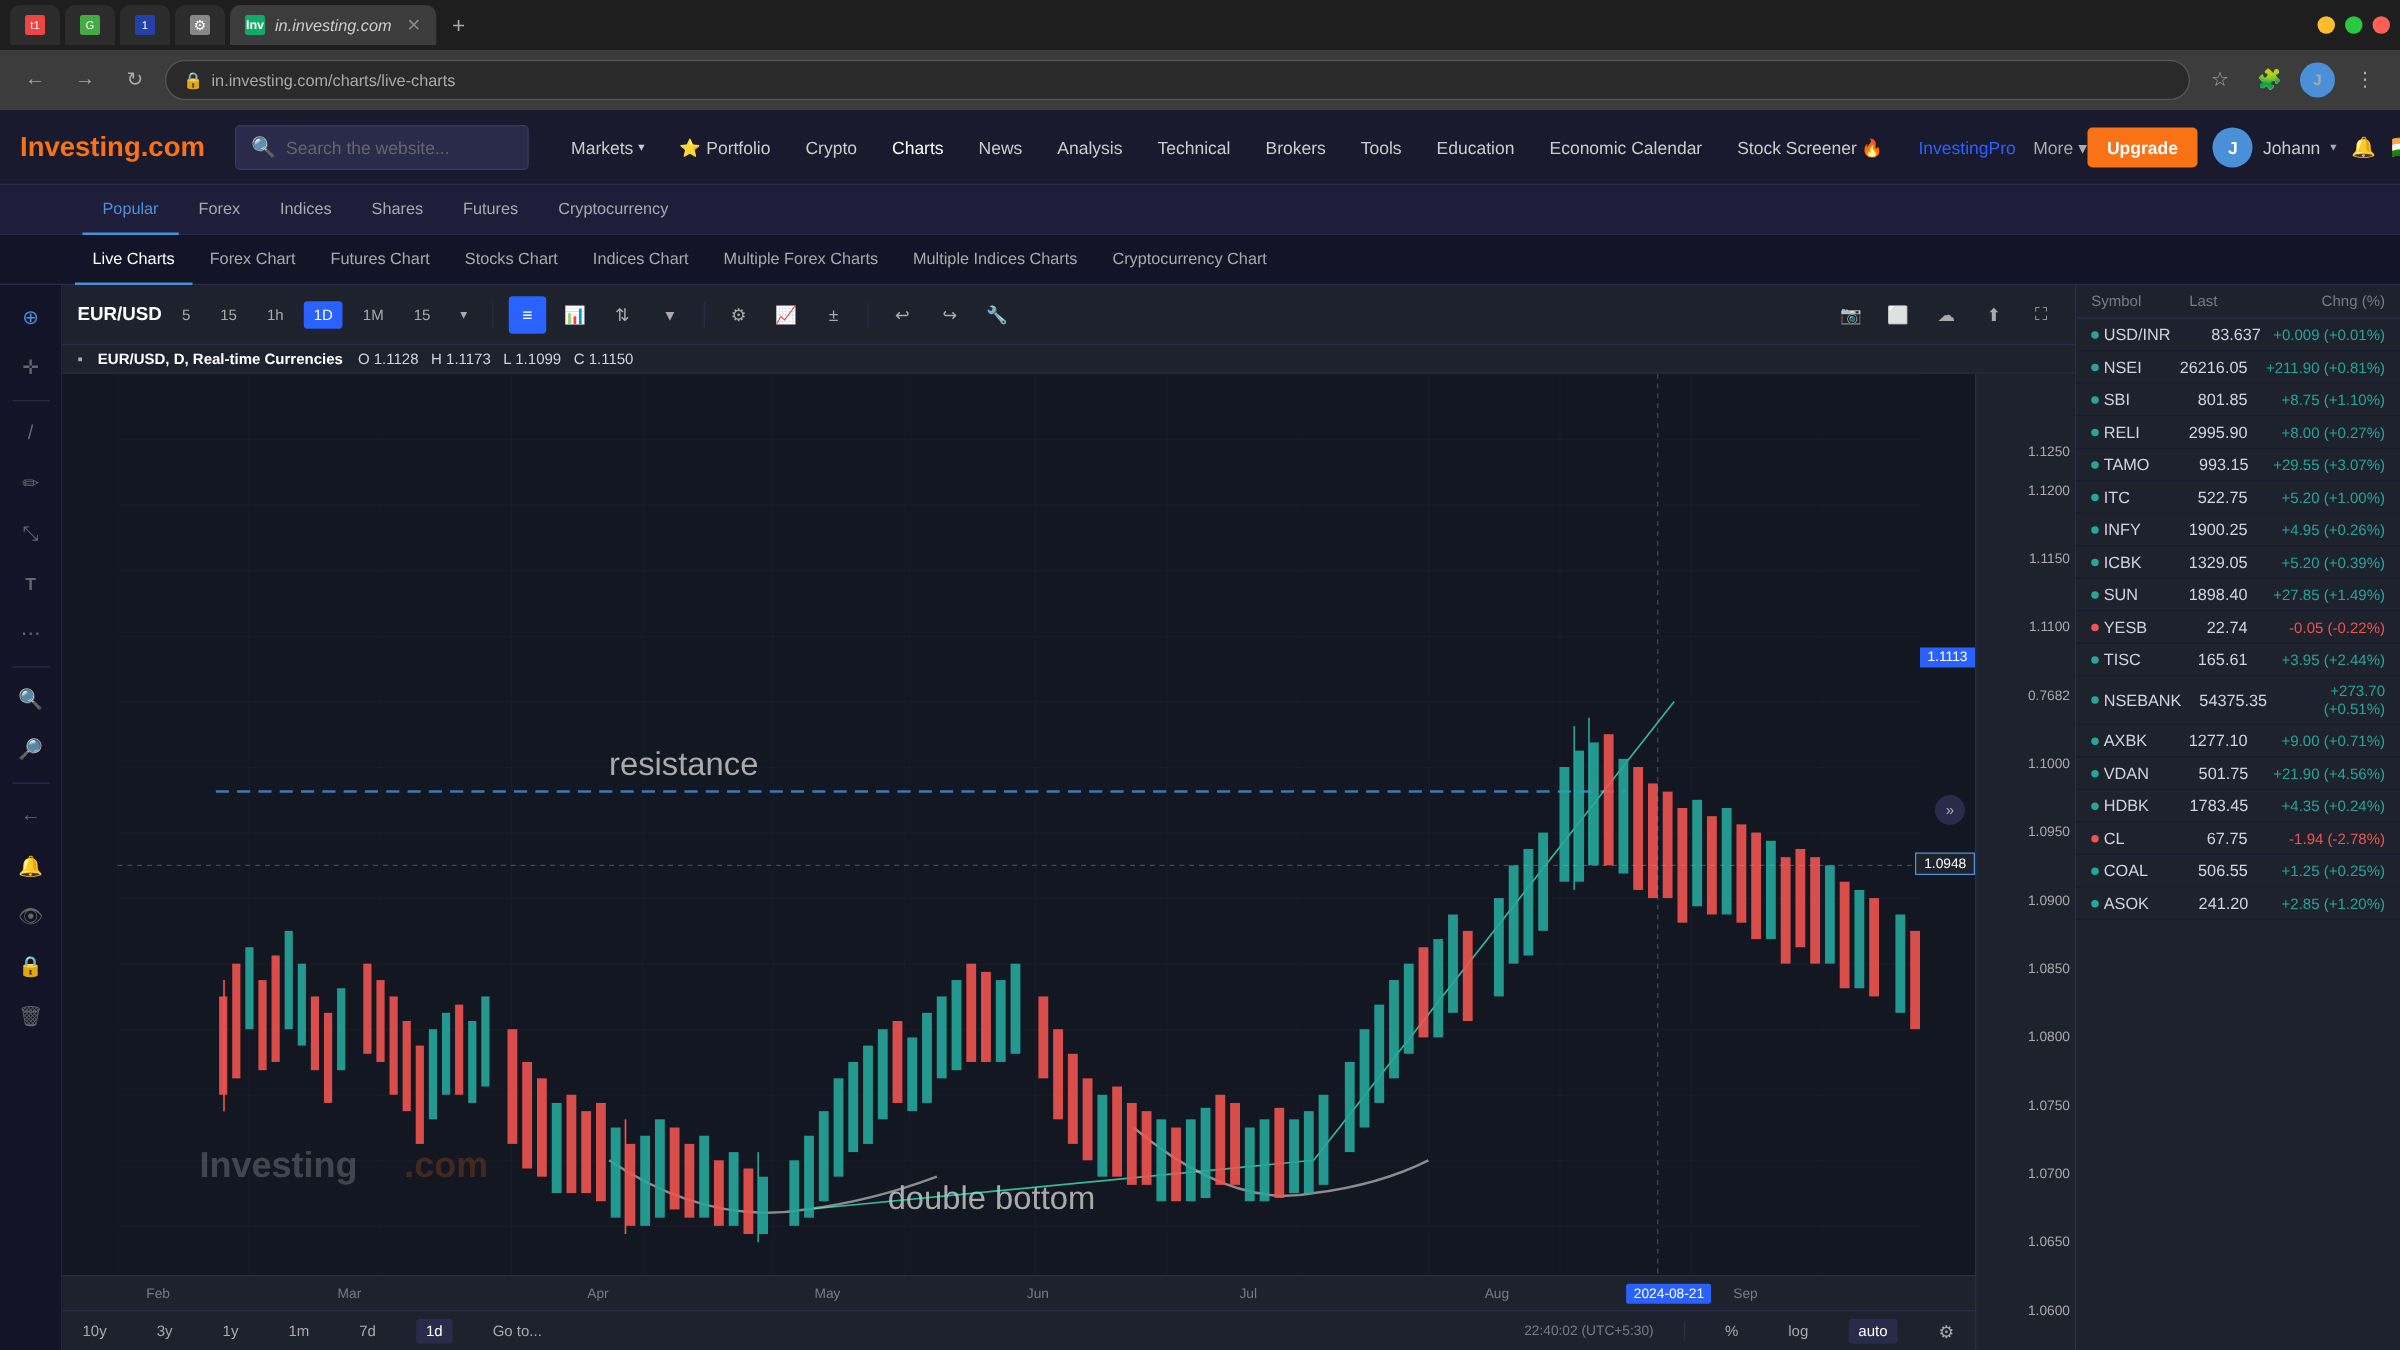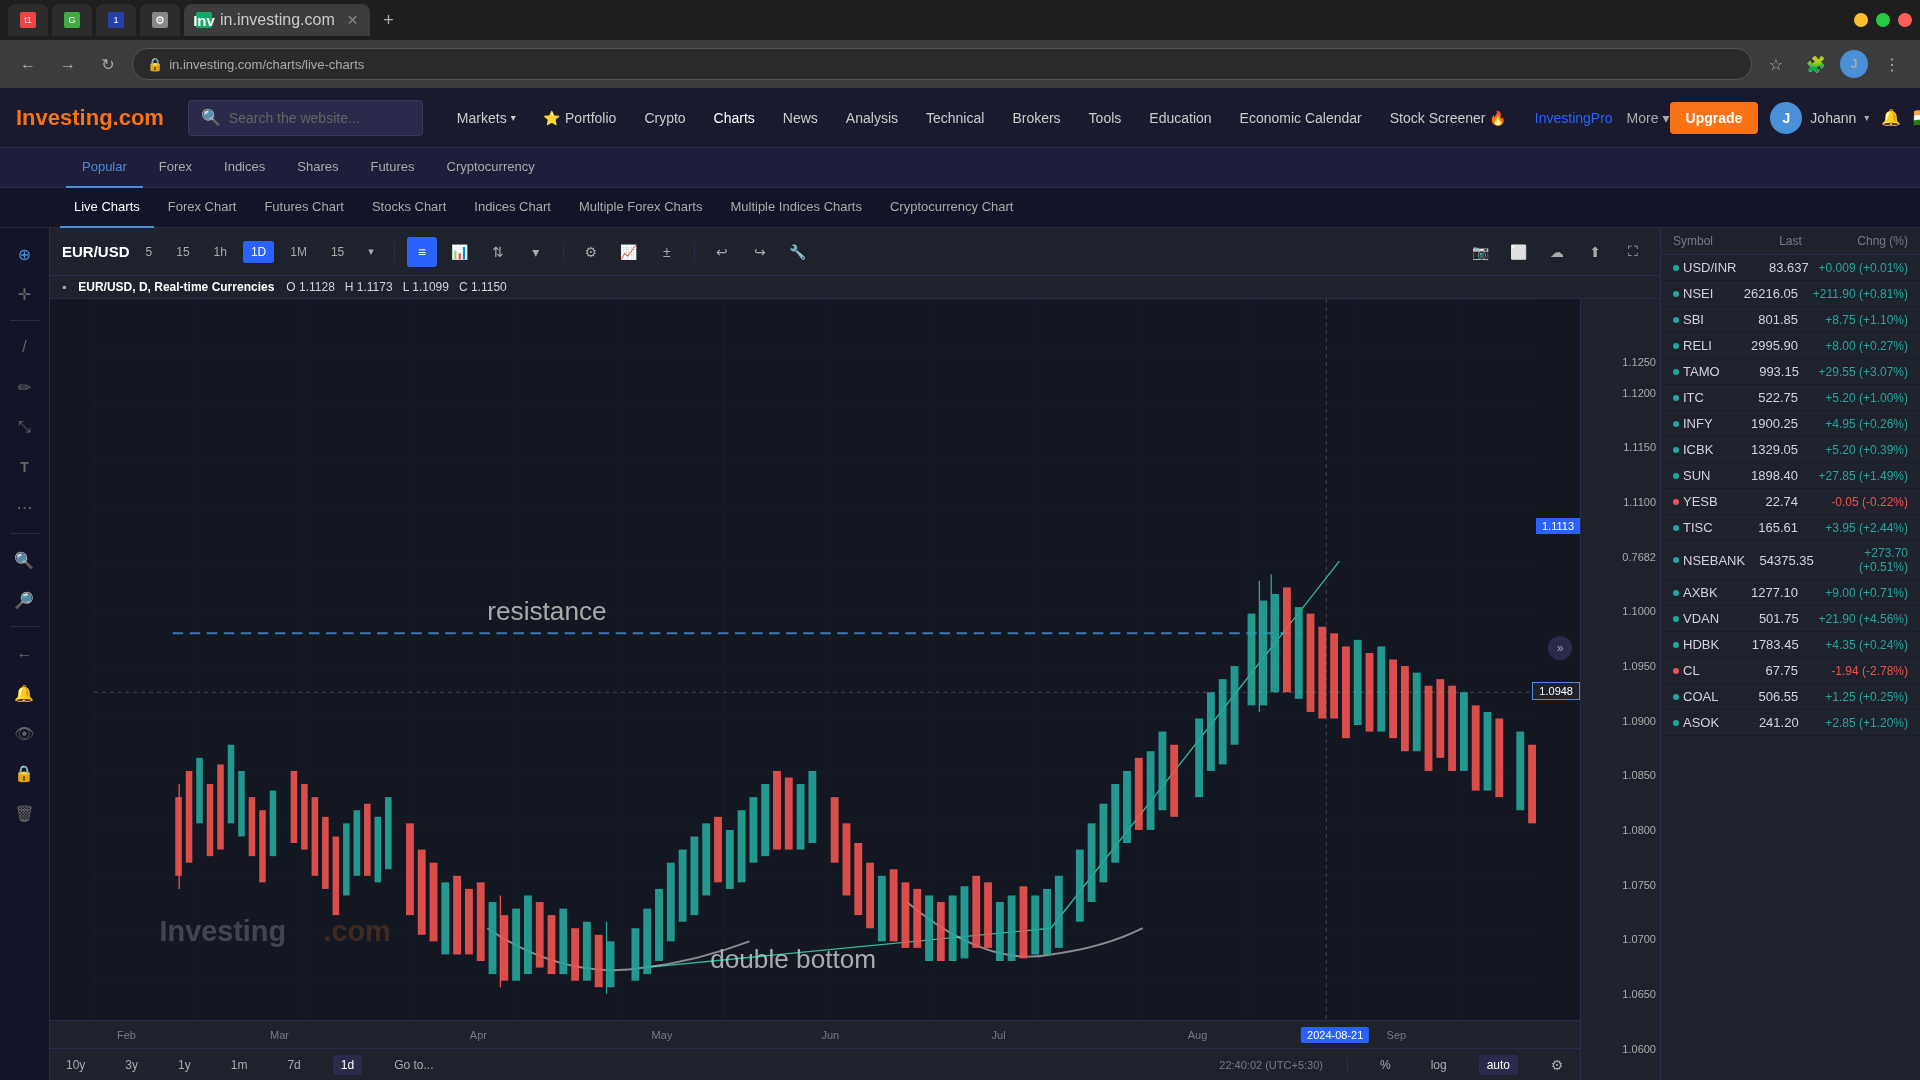--- a/index.html
+++ b/index.html
@@ -124,22 +124,22 @@
     <div class="tab">
       <div class="tab-icon" style="background:#4a4;font-size:9px;color:#fff;">G</div>
     </div>
     <div class="tab">
       <div class="tab-icon" style="background:#24bd;font-size:9px;color:#fff;">1</div>
     </div>
     <div class="tab">
       <div class="tab-icon" style="background:#888;font-size:11px;color:#fff;">⚙</div>
     </div>
     <div class="tab active">
-      <div class="tab-icon" style="background:#1a6;font-size:15px;color:#fff;font-weight:bold;">Inv</div>
-      <span style="font-size:16px;color:#ccc;">in.investing.com</span>
+      <div class="tab-icon" style="background:#1a6;font-size:10px;color:#fff;font-weight:bold;">Inv</div>
+      <span style="font-size:13px;color:#ccc;font-style:italic;">in.investing.com</span>
       <span class="tab-close">✕</span>
     </div>
     <div class="new-tab-btn">+</div>
 
     <div style="margin-left:auto;display:flex;gap:8px;align-items:center;">
       <div style="width:14px;height:14px;border-radius:50%;background:#ffbd2e;cursor:pointer;"></div>
       <div style="width:14px;height:14px;border-radius:50%;background:#28c940;cursor:pointer;"></div>
       <div style="width:14px;height:14px;border-radius:50%;background:#ff5f57;cursor:pointer;"></div>
     </div>
   </div>
@@ -501,21 +501,21 @@
           <span class="price-label" style="top:82%;">1.0700</span>
           <span class="price-label" style="top:89%;">1.0650</span>
           <span class="price-label" style="top:96%;">1.0600</span>
         </div>
       </div>
     </div>
 
     <div class="right-panel">
       <div class="watchlist-header">
         <div class="watchlist-col">Symbol</div>
-        <div class="watchlist-col" style="text-align:center;">Last</div>
+        <div class="watchlist-col" style="text-align:left;">Last</div>
         <div class="watchlist-col" style="text-align:right;">Chng (%)</div>
       </div>
       <div id="watchlist-rows" style="overflow-y:auto;flex:1;">
       <div class="watchlist-row">
     <div class="watchlist-symbol">
       <span class="dot" style="background:#26a69a"></span>
       USD/INR
     </div>
     <div class="watchlist-price">83.637</div>
     <div class="watchlist-change positive">+0.009 (+0.01%)</div>

